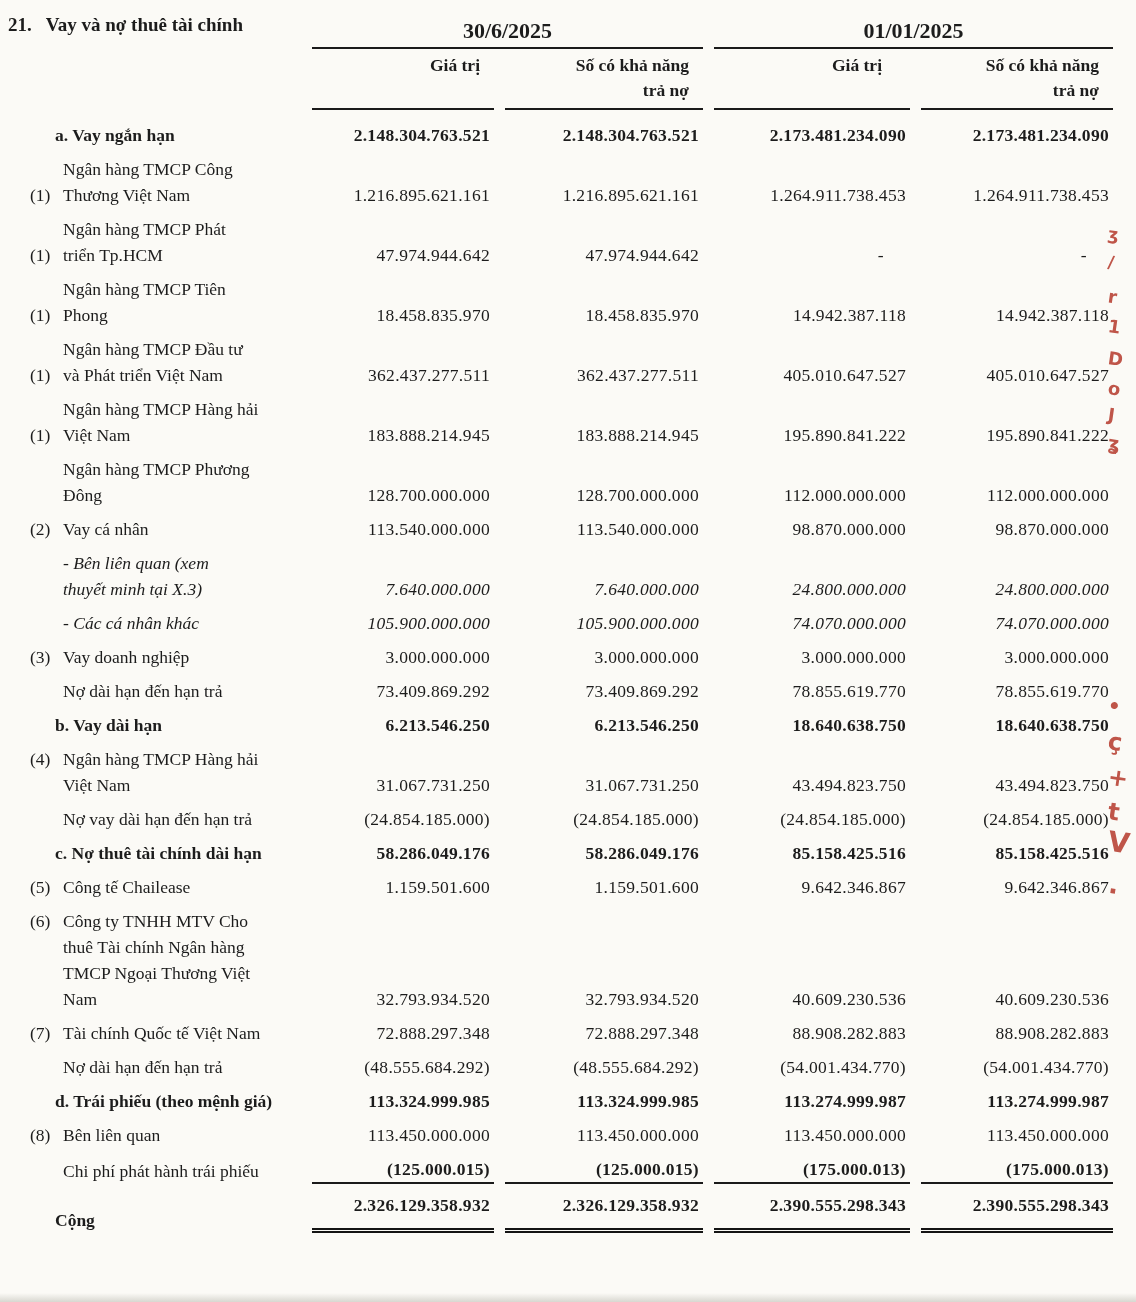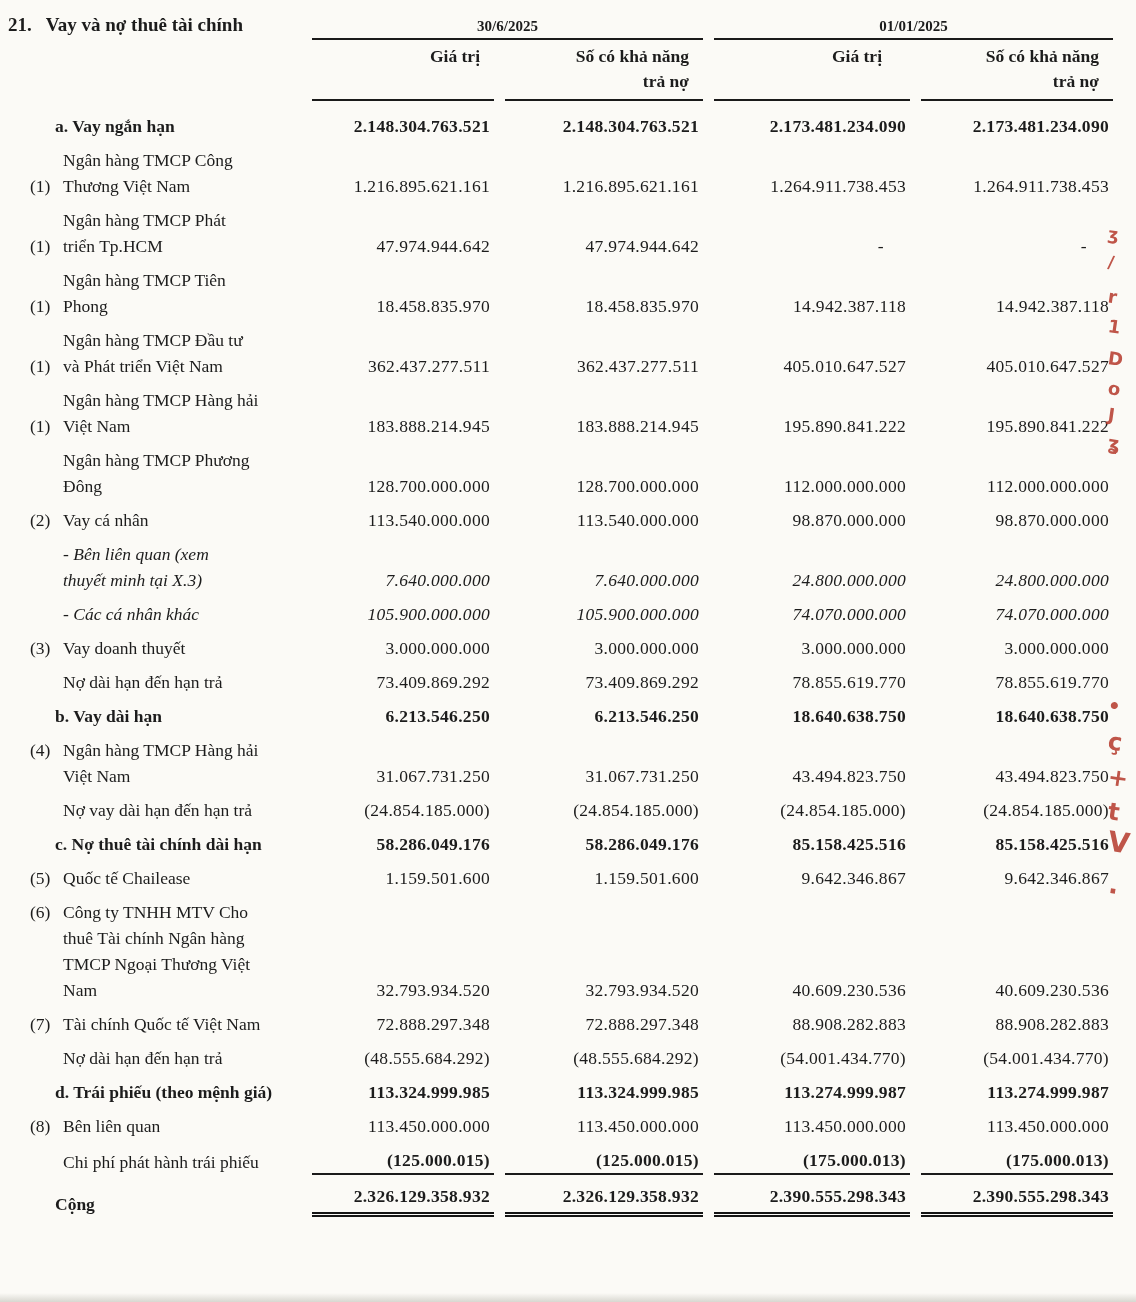--- a/index.html
+++ b/index.html
@@ -19,21 +19,21 @@
   .fin-table { position:absolute; left:26px; top:18px; width:1087px; }
   .grid-row {
     display:grid;
     grid-template-columns:34px 230px 182px 198px 196px 192px;
     column-gap:11px;
     align-items:end;
   }
 
   
   .hrow1 .period {
-    font-weight:bold; font-size:15px; text-align:center;
+    font-weight:bold; font-size:22px; text-align:center;
     padding-bottom:3px; border-bottom:2.5px solid #1a1a1a;
   }
   .hrow1 .p1 { grid-column:3 / 5; }
   .hrow1 .p2 { grid-column:5 / 7; }
   .hrow2 { margin-bottom:10px; }
   .hrow2 .h {
     font-weight:bold; font-size:17.5px; text-align:right;
     line-height:25px; padding:4px 14px 5px 0;
     border-bottom:2.5px solid #1a1a1a; align-self:stretch;
     display:flex; flex-direction:column; 
@@ -48,21 +48,21 @@
   .trow .label { margin-left:-8px; }
   .trow .val {
     text-align:right; padding-right:4px; white-space:nowrap;
     letter-spacing:0.3px; align-self:end;
   }
   .trow .val.dash { padding-right:26px; }
   .trow.bold { font-weight:bold; }
   .trow.bold .label { margin-left:-16px; }
   .trow.italic { font-style:italic; }
   .trow.rule-single .val { border-bottom:2px solid #1a1a1a;font-weight:bold; }
-  .trow.rule-double .val { border-bottom:5px double #141414; padding-bottom:3px; }
+  .trow.rule-double .val { border-bottom:5px double #141414; padding-bottom:10px; }
 
   
   .margin-marks { position:absolute; right:0; top:0; width:40px; height:100%; pointer-events:none; }
   .pen-mark {
     position:absolute; left:12px; font-family:"DejaVu Sans",sans-serif;
     font-weight:bold; transform:rotate(8deg); opacity:0.85; white-space:nowrap;
   }
 
   
   .scan-edge {
@@ -211,21 +211,21 @@
             <div>- Các cá nhân khác</div>
           </div>
           <div class="cell val">105.900.000.000</div>
           <div class="cell val">105.900.000.000</div>
           <div class="cell val">74.070.000.000</div>
           <div class="cell val">74.070.000.000</div>
         </div>
         <div class="grid-row trow normal">
           <div class="cell num">(3)</div>
           <div class="cell label">
-            <div>Vay doanh thuyết</div>
+            <div>Vay doanh nghiệp</div>
           </div>
           <div class="cell val">3.000.000.000</div>
           <div class="cell val">3.000.000.000</div>
           <div class="cell val">3.000.000.000</div>
           <div class="cell val">3.000.000.000</div>
         </div>
         <div class="grid-row trow normal">
           <div class="cell num"></div>
           <div class="cell label">
             <div>Nợ dài hạn đến hạn trả</div>
@@ -272,21 +272,21 @@
             <div>c. Nợ thuê tài chính dài hạn</div>
           </div>
           <div class="cell val">58.286.049.176</div>
           <div class="cell val">58.286.049.176</div>
           <div class="cell val">85.158.425.516</div>
           <div class="cell val">85.158.425.516</div>
         </div>
         <div class="grid-row trow normal">
           <div class="cell num top">(5)</div>
           <div class="cell label">
-            <div>Quốc tế Chailease</div>
+            <div>Công tế Chailease</div>
           </div>
           <div class="cell val">1.159.501.600</div>
           <div class="cell val">1.159.501.600</div>
           <div class="cell val">9.642.346.867</div>
           <div class="cell val">9.642.346.867</div>
         </div>
         <div class="grid-row trow normal">
           <div class="cell num top">(6)</div>
           <div class="cell label">
             <div>Công ty TNHH MTV Cho</div>

